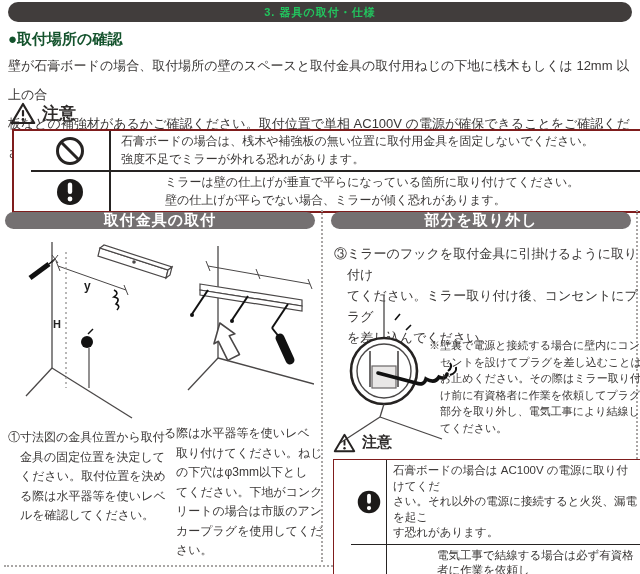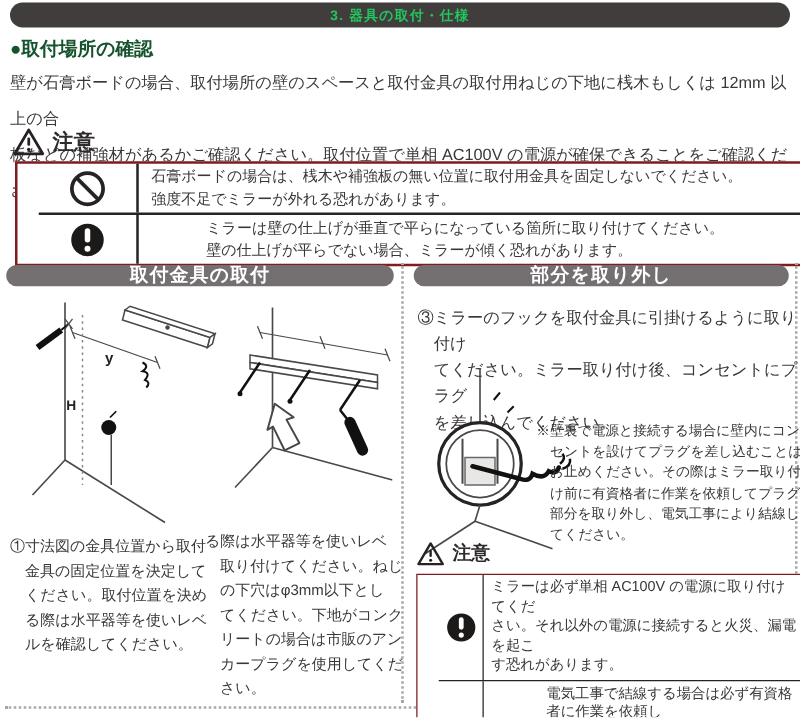--- a/index.html
+++ b/index.html
@@ -228,21 +228,21 @@
 
   <div class="abs ctable table2" style="left:333px;top:459px;width:293px;">
     <div class="crow">
       <div class="cicon">
         <svg width="26" height="26" viewBox="0 0 30 30">
           <circle cx="15" cy="15" r="13" fill="#1c1a19"></circle>
           <rect x="12.8" y="5.5" width="4.4" height="11.5" rx="2.2" fill="#fff"></rect>
           <circle cx="15" cy="22" r="2.4" fill="#fff"></circle>
         </svg>
       </div>
-      <div class="ctext"><span>ミラーは必ず単相 AC100V の電源に取り付けてくだ
+      <div class="ctext"><span>石膏ボードの場合は AC100V の電源に取り付けてくだ
 さい。それ以外の電源に接続すると火災、漏電を起こ
 す恐れがあります。</span></div>
     </div>
     <div class="crow">
       <div class="cicon">
         <svg width="26" height="26" viewBox="0 0 30 30">
           <circle cx="15" cy="15" r="13" fill="#1c1a19"></circle>
           <rect x="12.8" y="5.5" width="4.4" height="11.5" rx="2.2" fill="#fff"></rect>
           <circle cx="15" cy="22" r="2.4" fill="#fff"></circle>
         </svg>

